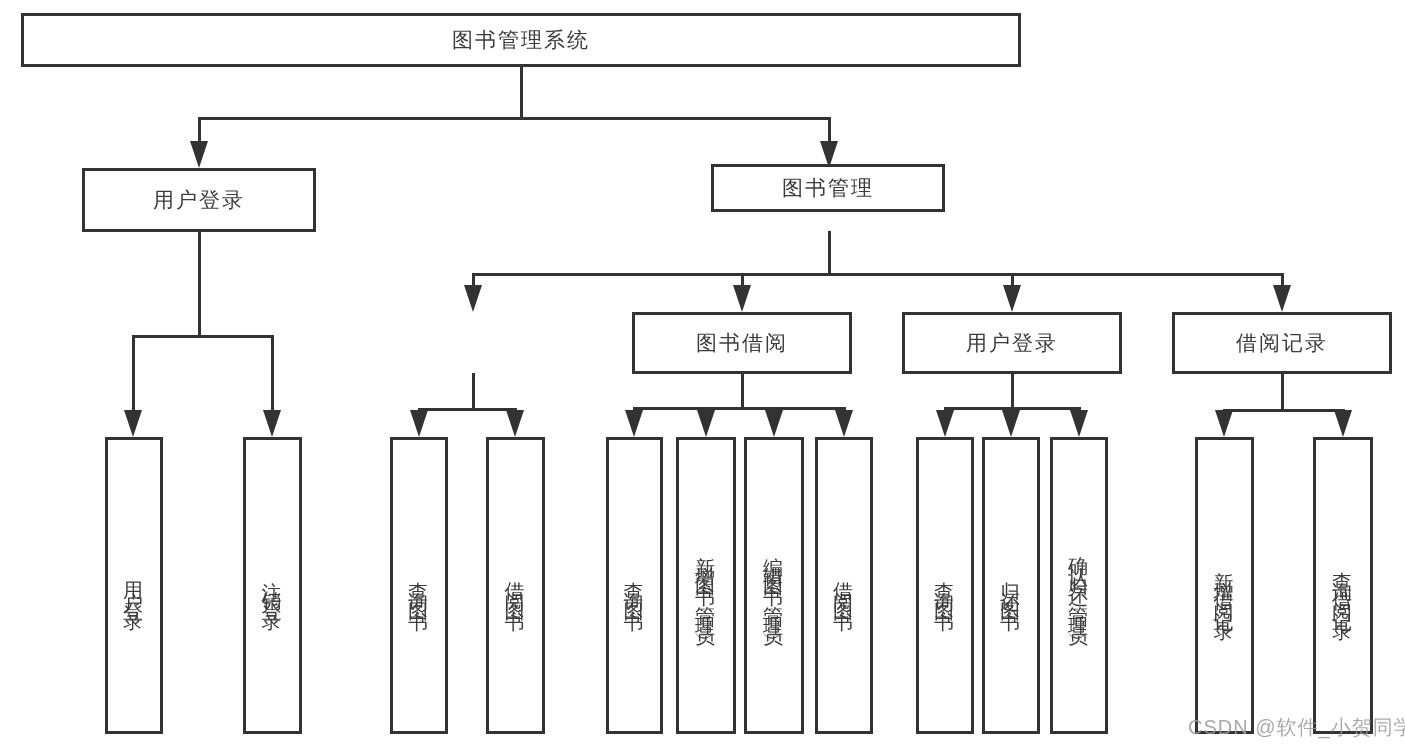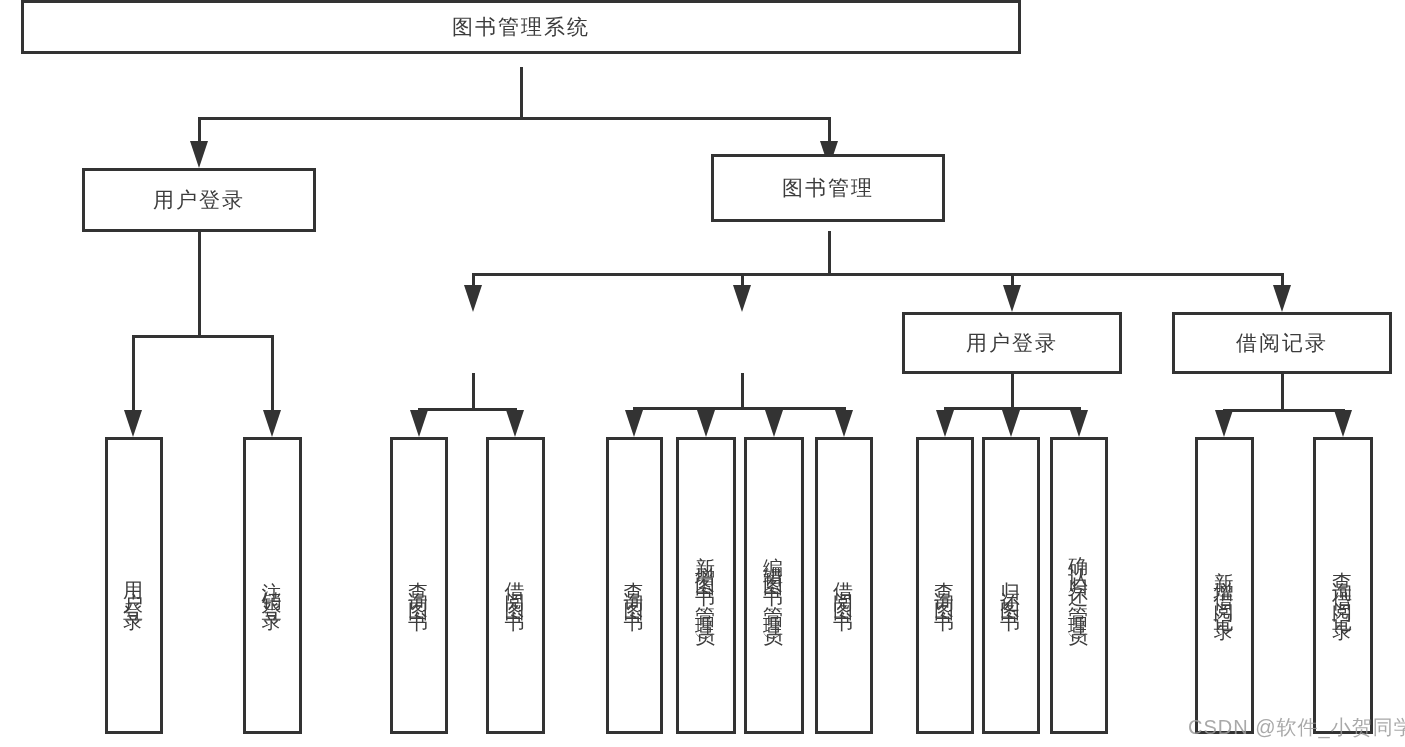--- a/index.html
+++ b/index.html
@@ -69,31 +69,34 @@
       <div class="arrow" style="left: 697px; top: 410px;"></div>
       <div class="arrow" style="left: 765px; top: 410px;"></div>
       <div class="arrow" style="left: 835px; top: 410px;"></div>
       <div class="arrow" style="left: 936px; top: 410px;"></div>
       <div class="arrow" style="left: 1002px; top: 410px;"></div>
       <div class="arrow" style="left: 1070px; top: 410px;"></div>
       <div class="arrow" style="left: 1215px; top: 410px;"></div>
       <div class="arrow" style="left: 1334px; top: 410px;"></div>
     </div>
 
-  <div class="node hnode" style="left:21px;top:0;width:1000px;height:54px">
+  <div class="node hnode" style="left:21px;top:13px;width:1000px;height:54px">
     <span>图书管理系统</span>
   </div>
 
   <div class="node hnode" style="left:82px;top:168px;width:234px;height:64px">
     <span>用户登录</span>
   </div>
-  <div class="node hnode" style="left:711px;top:154px;width:234px;height:68px">
+  <div class="node hnode" style="left:711px;top:164px;width:234px;height:48px">
     <span>图书管理</span>
   </div>
 
+  <div class="node hnode" style="left:632px;top:312px;width:220px;height:62px">
+    <span>图书借阅</span>
+  </div>
   <div class="node hnode" style="left:902px;top:312px;width:220px;height:62px">
     <span>用户登录</span>
   </div>
   <div class="node hnode" style="left:1172px;top:312px;width:220px;height:62px">
     <span>借阅记录</span>
   </div>
 
   <div class="node vnode" style="left:105px;top:437px;width:58px;height:297px">
     <span>用户登录</span>
   </div>

